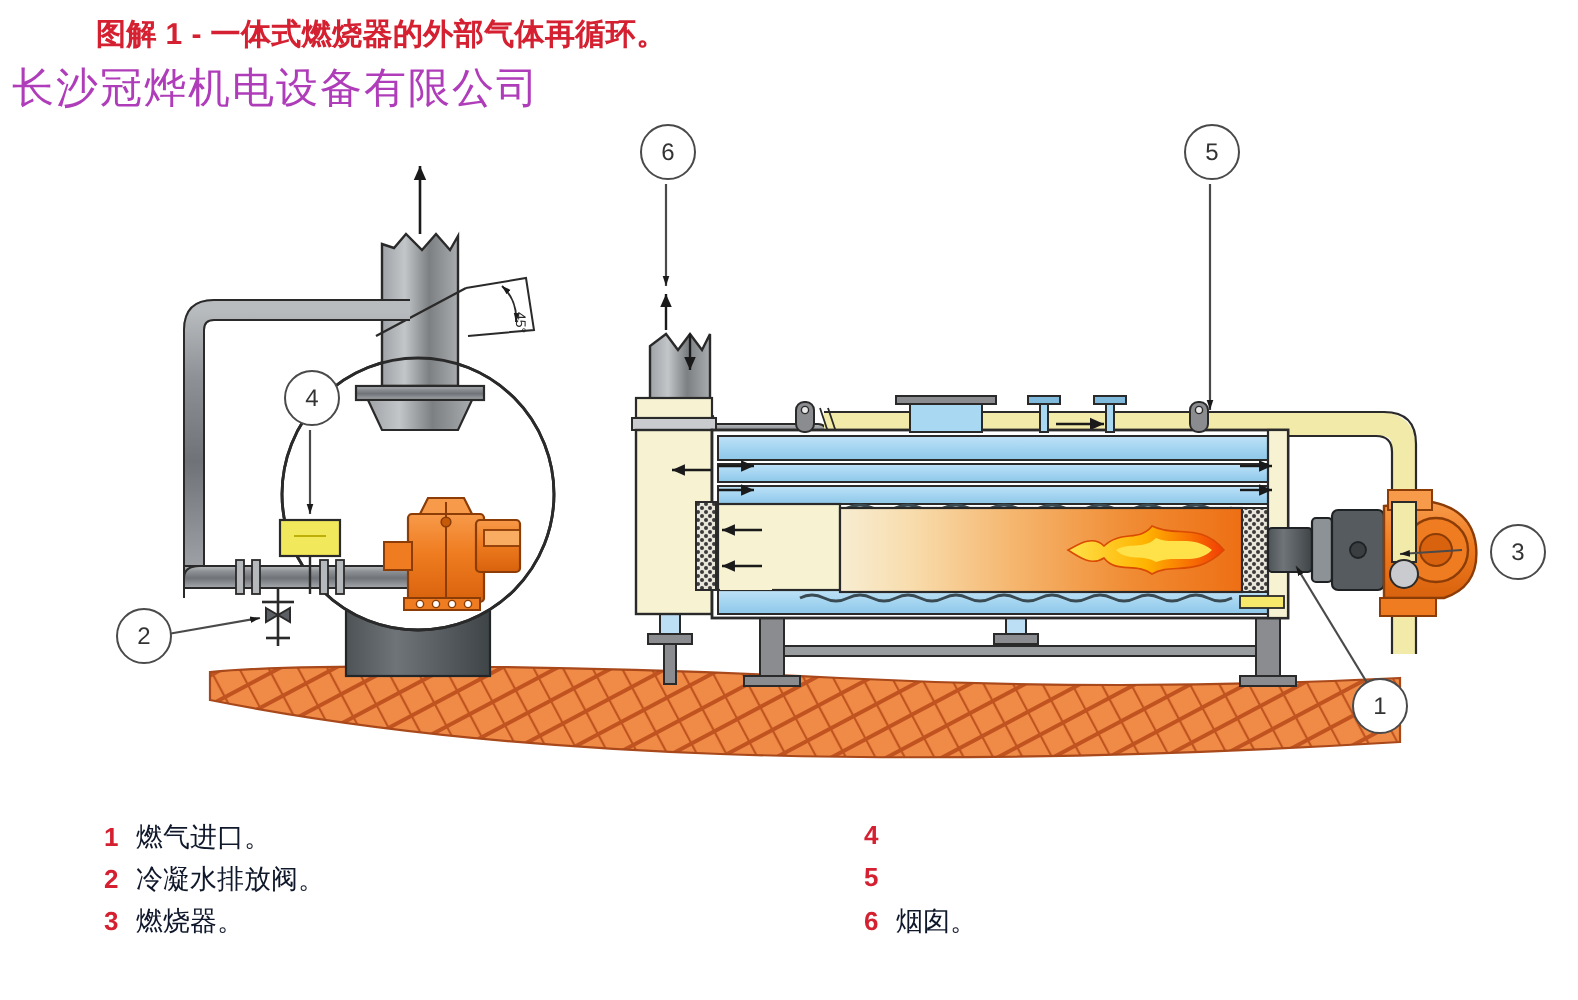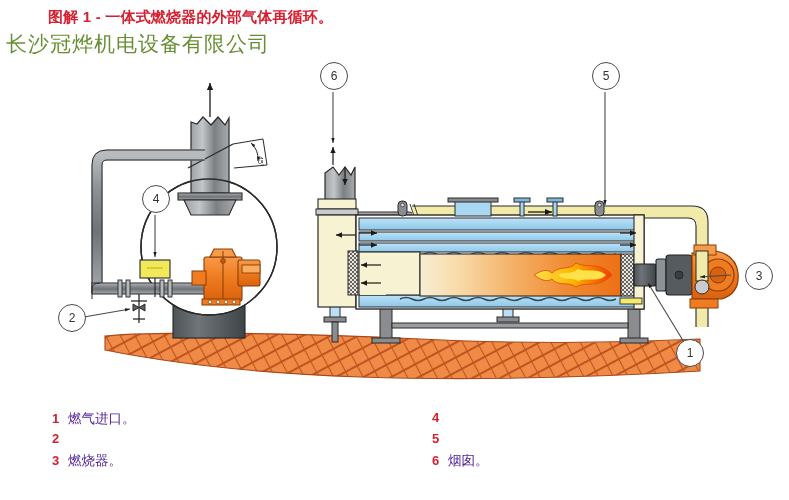--- a/index.html
+++ b/index.html
@@ -16,35 +16,35 @@
   
   .hdr{position:absolute;left:0;top:0;width:682px;height:60px;}
   .hdr-title{
     position:absolute;left:48px;top:8px;
     font-size:15px;font-weight:bold;color:#d42030;
     white-space:nowrap;letter-spacing:.2px;
   }
   .hdr-title .dash{font-weight:bold;}
   .watermark{
     position:absolute;left:6px;top:30px;
-    font-size:21px;color:#4d7c0f;opacity:.85;
+    font-size:21px;color:#a21caf;opacity:.85;
     white-space:nowrap;letter-spacing:1px;
   }
 
   
   .legend{position:absolute;left:0;top:410px;width:789px;height:90px;}
   .lcol{position:absolute;top:0;}
   .lcol.a{left:52px;}
   .lcol.b{left:432px;}
   .lrow{display:flex;align-items:baseline;height:21px;}
   .lnum{
     color:#d42030;font-weight:bold;font-size:13px;
     width:16px;flex:0 0 16px;
   }
-  .ltxt{color:#4c1d95;font-size:13.5px;white-space:nowrap;}
+  .ltxt{color:#0f172a;font-size:13.5px;white-space:nowrap;}
 
   
   .bub{
     position:absolute;width:26px;height:26px;border-radius:50%;
     border:1.1px solid #4a4a4a;background:#fff;
     display:flex;align-items:center;justify-content:center;
     font-size:12px;color:#333;z-index:40;
   }
   svg{display:block;}
 </style>
@@ -353,20 +353,21 @@
     </div>
 
   <div class="legend">
     <div class="lcol a">
       <div class="lrow">
         <span class="lnum">1</span>
         <span class="ltxt">燃气进口。</span>
       </div>
       <div class="lrow">
         <span class="lnum">2</span>
+        <span class="ltxt">冷凝水排放阀。</span>
       </div>
       <div class="lrow">
         <span class="lnum">3</span>
         <span class="ltxt">燃烧器。</span>
       </div>
     </div>
     <div class="lcol b">
       <div class="lrow">
         <span class="lnum">4</span>
       </div>

